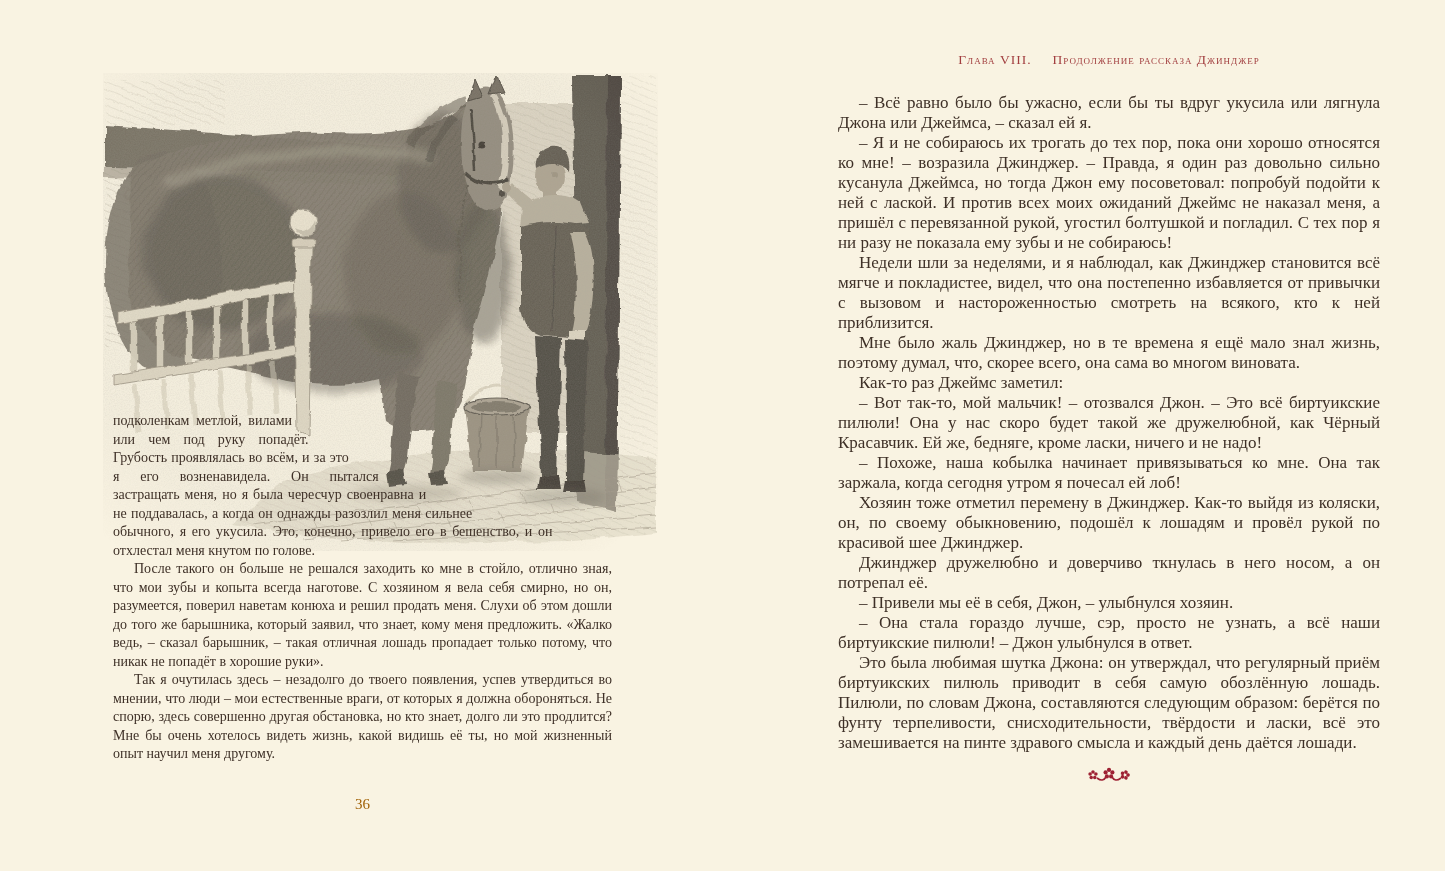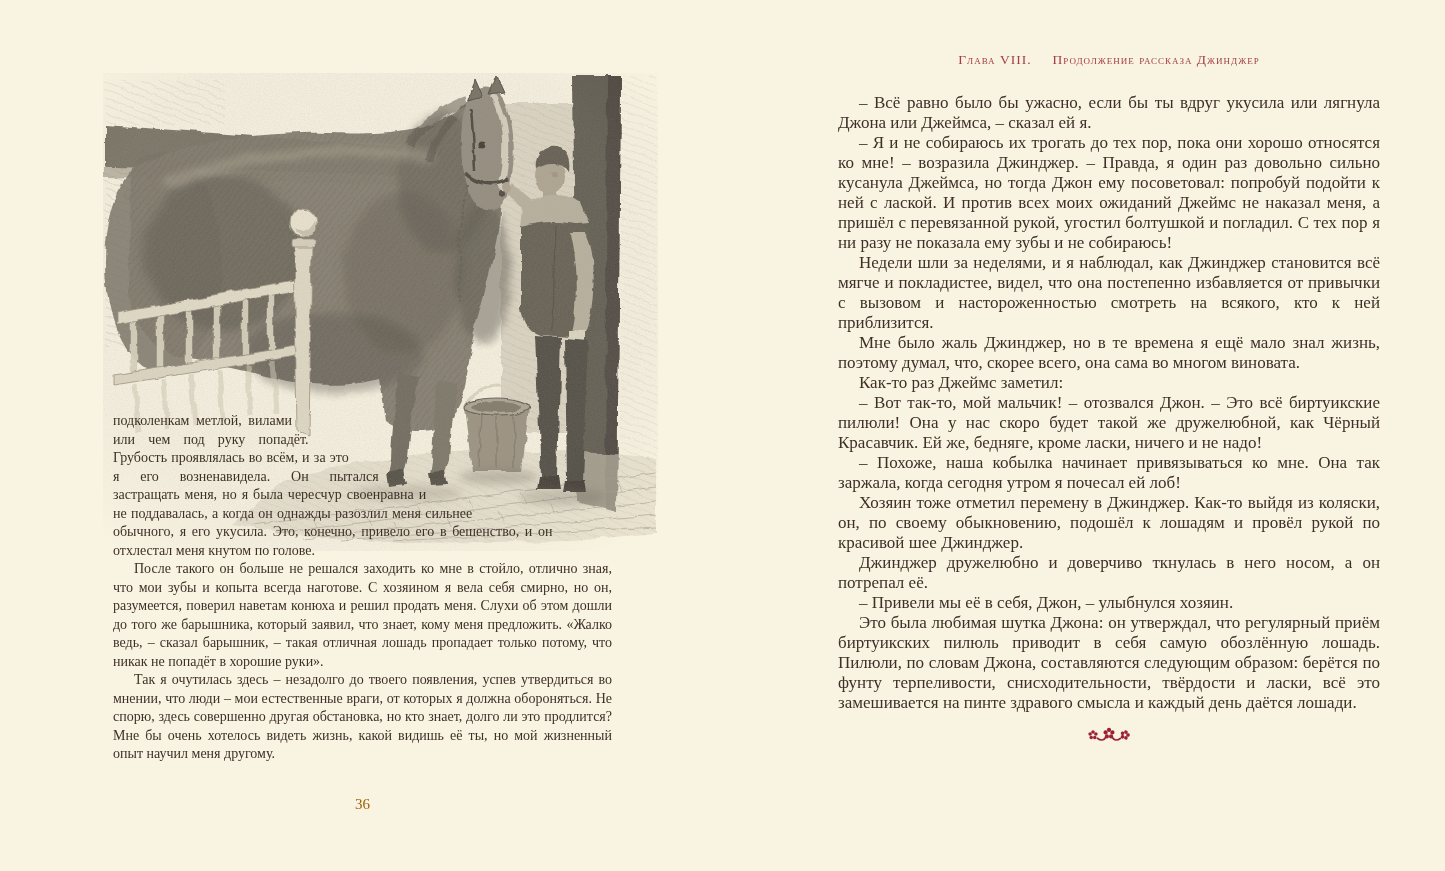--- a/index.html
+++ b/index.html
@@ -212,20 +212,21 @@
         <p class="para indent">– Всё равно было бы ужасно, если бы ты вдруг укусила или лягнула Джона или Джеймса, – сказал ей я.</p>
         <p class="para indent">– Я и не собираюсь их трогать до тех пор, пока они хорошо относятся ко мне! – возразила Джинджер. – Правда, я один раз довольно сильно кусанула Джеймса, но тогда Джон ему посоветовал: попробуй подойти к ней с лаской. И против всех моих ожиданий Джеймс не наказал меня, а пришёл с перевязанной рукой, угостил болтушкой и погладил. С тех пор я ни разу не показала ему зубы и не собираюсь!</p>
         <p class="para indent">Недели шли за неделями, и я наблюдал, как Джинджер становится всё мягче и покладистее, видел, что она постепенно избавляется от привычки с вызовом и настороженностью смотреть на всякого, кто к ней приблизится.</p>
         <p class="para indent">Мне было жаль Джинджер, но в те времена я ещё мало знал жизнь, поэтому думал, что, скорее всего, она сама во многом виновата.</p>
         <p class="para indent">Как-то раз Джеймс заметил:</p>
         <p class="para indent">– Вот так-то, мой мальчик! – отозвался Джон. – Это всё биртуикские пилюли! Она у нас скоро будет такой же дружелюбной, как Чёрный Красавчик. Ей же, бедняге, кроме ласки, ничего и не надо!</p>
         <p class="para indent">– Похоже, наша кобылка начинает привязываться ко мне. Она так заржала, когда сегодня утром я почесал ей лоб!</p>
         <p class="para indent">Хозяин тоже отметил перемену в Джинджер. Как-то выйдя из коляски, он, по своему обыкновению, подошёл к лошадям и провёл рукой по красивой шее Джинджер.</p>
         <p class="para indent">Джинджер дружелюбно и доверчиво ткнулась в него носом, а он потрепал её.</p>
         <p class="para indent">– Привели мы её в себя, Джон, – улыбнулся хозяин.</p>
+        <p class="para indent">– Она стала гораздо лучше, сэр, просто не узнать, а всё наши биртуикские пилюли! – Джон улыбнулся в ответ.</p>
         <p class="para indent">Это была любимая шутка Джона: он утверждал, что регулярный приём биртуикских пилюль приводит в себя самую обозлённую лошадь. Пилюли, по словам Джона, составляются следующим образом: берётся по фунту терпеливости, снисходительности, твёрдости и ласки, всё это замешивается на пинте здравого смысла и каждый день даётся лошади.</p>
       </div>
 
       <div class="ornament">
         <svg width="50" height="18" viewBox="0 0 50 18" xmlns="http://www.w3.org/2000/svg">
           <defs>
             <g id="flower" fill="#9e2133">
               <circle cx="0" cy="-3.6" r="2.1"></circle>
               <circle cx="3.4" cy="-1.1" r="2.1"></circle>
               <circle cx="2.1" cy="2.9" r="2.1"></circle>

